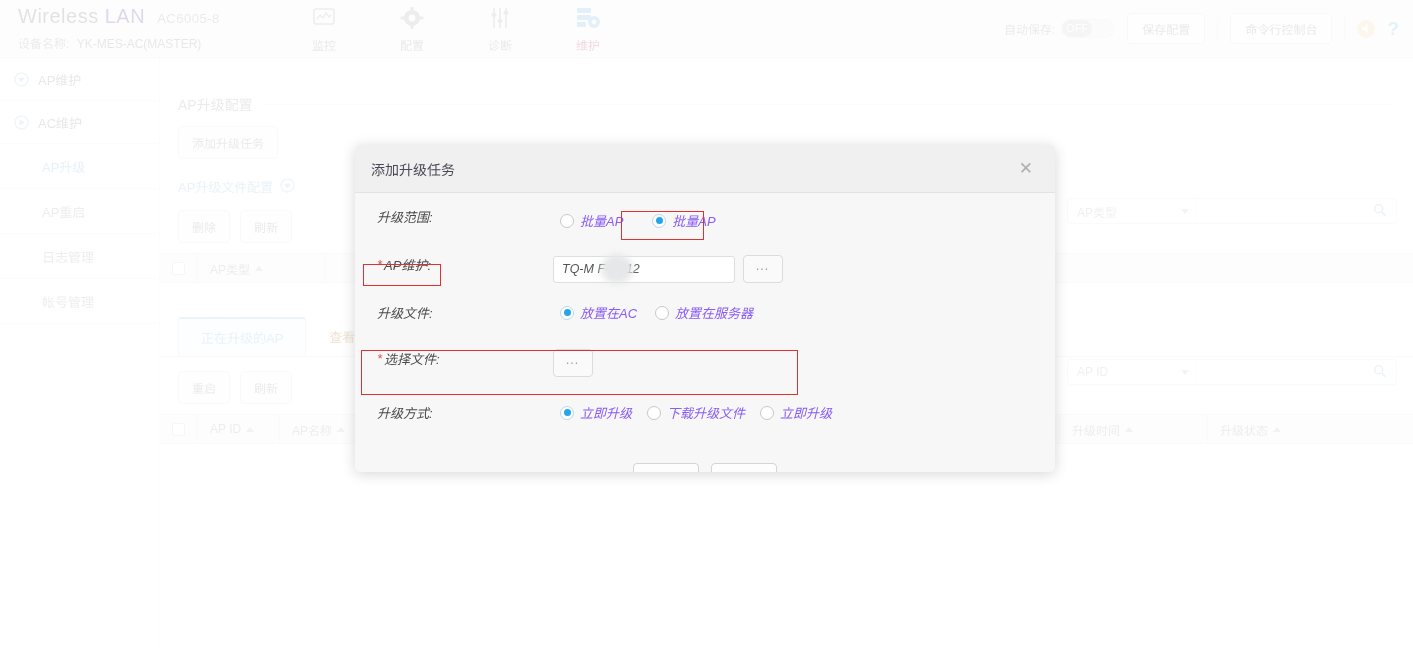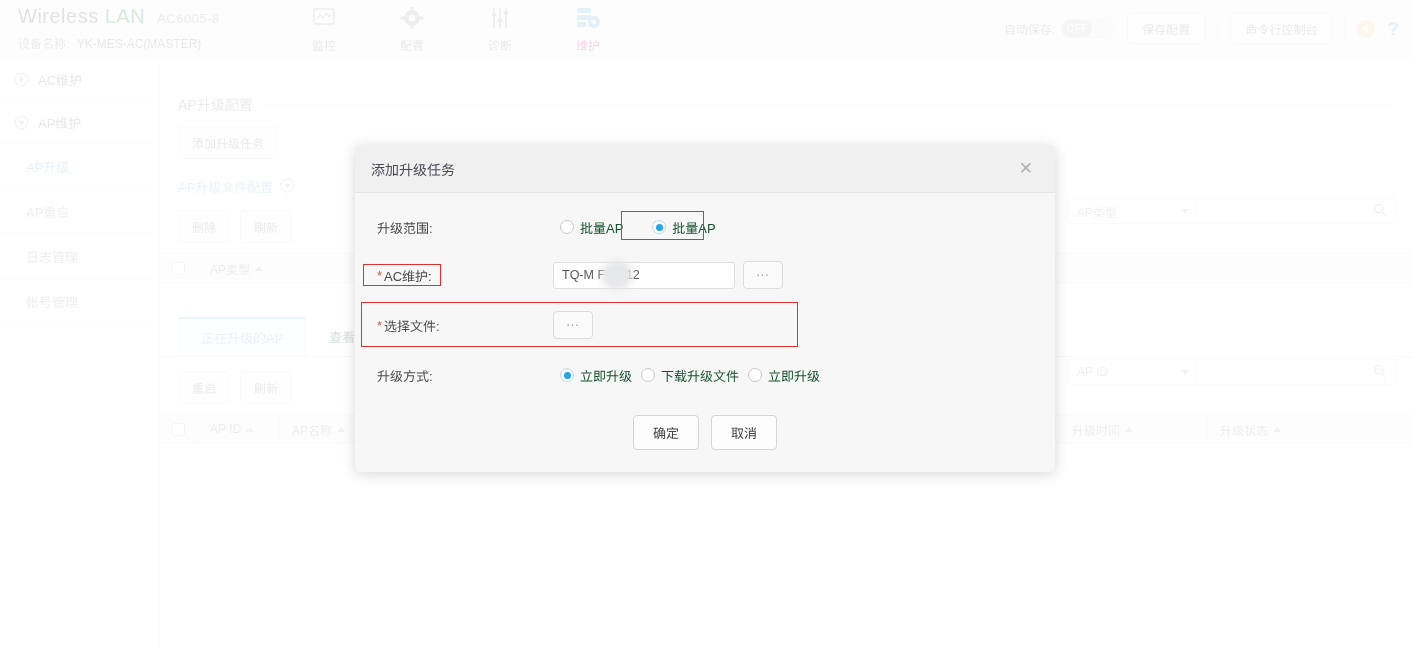--- a/index.html
+++ b/index.html
@@ -22,21 +22,21 @@
   
   .header {
     position: absolute; left: 0; top: 0;
     width: 1413px; height: 58px;
     background: #f4f4f4;
     border-bottom: 1px solid #e2e2e2;
     display: flex; align-items: stretch;
   }
   .brand { padding: 5px 0 0 18px; width: 280px; }
   .brand-line1 { font-size: 20px; color: #5d5d5d; letter-spacing: .5px; }
-  .brand-line1 .lan { color: #15803d; }
+  .brand-line1 .lan { color: #4c1d95; }
   .brand-line1 .model { font-size: 13px; color: #8c8c8c; margin-left: 6px; }
   .brand-line2 { font-size: 12px; color: #8c8c8c; margin-top: 6px; }
   .brand-line2 .devname { color: #7a7a7a; margin-left: 4px; }
 
   .navtabs { display: flex; align-items: flex-start; gap: 0; padding-top: 4px; }
   .navtab {
     width: 88px; text-align: center;
     font-size: 12px; color: #7d7d7d;
     cursor: pointer; padding-top: 2px;
   }
@@ -79,21 +79,21 @@
     background: #fbfbfb; border-right: 1px solid #ececec;
   }
   .side-item {
     height: 43px; display: flex; align-items: center;
     padding-left: 14px; font-size: 13px; color: #7a7a7a;
     border-bottom: 1px solid #efefef; cursor: pointer;
   }
   .side-item .arrow { margin-right: 9px; display: flex; }
   .side-sub {
     height: 45px; display: flex; align-items: center;
-    padding-left: 26px; font-size: 13px; color: #9a9a9a;
+    padding-left: 42px; font-size: 13px; color: #9a9a9a;
     border-bottom: 1px solid #efefef; cursor: pointer;
   }
   .side-sub.active { color: #6fb2e0; }
 
   
   .content { position: absolute; left: 160px; top: 58px; width: 1253px; height: 590px; }
   .sec-title {
     font-size: 14px; color: #8d8d8d; padding: 36px 0 0 18px;
     display: flex; align-items: center; gap: 10px;
   }
@@ -123,21 +123,21 @@
   .tablehead {
     display: flex; align-items: center; height: 30px;
     background: #f0f0f0; border-top: 1px solid #e4e4e4; border-bottom: 1px solid #e4e4e4;
     font-size: 12px; color: #999; margin-top: 10px;
   }
   .th { padding: 0 12px; border-right: 1px solid #e4e4e4; height: 100%; display: flex; align-items: center; gap: 5px; }
   .chkbox { width: 13px; height: 13px; border: 1px solid #c9c9c9; background: #fff; border-radius: 2px; }
   .sortcar { border-left: 4px solid transparent; border-right: 4px solid transparent; border-bottom: 5px solid #b5b5b5; }
   .tabs { display: flex; padding-left: 18px; margin-top: 34px; border-bottom: 1px solid #dcdcdc; }
   .tab {
-    padding: 9px 22px; font-size: 13px; color: #14532d; cursor: pointer;
+    padding: 9px 22px; font-size: 13px; color: #a16207; cursor: pointer;
     border: 1px solid transparent; border-bottom: none;
   }
   .tab.active {
     color: #79b4e1; background: #f3f8fc;
     border-color: #cfe3f2; border-top: 2px solid #8ec2e8;
     border-radius: 3px 3px 0 0;
   }
 
   
   .overlay { position: absolute; inset: 0; background: rgba(255,255,255,0.0); }
@@ -152,28 +152,28 @@
     height: 48px; background: #f0f0f0;
     border-bottom: 1px solid #e3e3e3;
     display: flex; align-items: center; padding: 0 16px;
   }
   .modal-title { font-size: 14px; color: #4a4a57; }
   .modal-close {
     margin-left: auto; color: #b0b0b0; font-size: 17px;
     cursor: pointer; line-height: 1; padding: 4px 6px;
   }
   .modal-body { padding: 14px 0 0 0; position: relative; }
-  .frow { display: flex; align-items: center; min-height: 40px; position: relative; }
+  .frow { display: flex; align-items: flex-start; min-height: 40px; position: relative; font-style: italic; }
   .flabel {
     width: 205px; padding-left: 22px; font-size: 13px; color: #4a4a4a;
     display: flex; align-items: center;
   }
   .req { color: #d9534f; margin-right: 2px; }
   .fctl { display: flex; align-items: center; gap: 8px; }
-  .radio-wrap { display: flex; align-items: center; gap: 6px; font-size: 13px; color: #14532d; cursor: pointer; }
+  .radio-wrap { display: flex; align-items: center; gap: 6px; font-size: 13px; color: #8b5cf6; cursor: pointer; }
   .radio {
     width: 14px; height: 14px; border-radius: 50%;
     border: 1px solid #c8c8c8; background: #fff;
     display: flex; align-items: center; justify-content: center;
   }
   .radio.on { border-color: #b9d8ee; }
   .radio.on::after { content: ""; width: 7px; height: 7px; border-radius: 50%; background: #26a4e8; }
   .tinput {
     width: 182px; height: 27px; border: 1px solid #dedede; border-radius: 3px;
     background: #fff; font-size: 12.5px; color: #555;
@@ -296,33 +296,33 @@
         </span>
         <span class="qmark">?</span>
       </div>
     </div>
 
     <div class="sidebar">
       <div class="side-item">
         <span class="arrow">
           <svg width="15" height="15" viewBox="0 0 16 16">
               <circle cx="8" cy="8" r="7" fill="none" stroke="#8cc0e4" stroke-width="1.2"></circle>
+              <polygon points="4.5,6 11.5,6 8,11" fill="#8cc0e4"></polygon>
+            </svg>
+        </span>
+        <span>AP维护</span>
+      </div>
+      <div class="side-item">
+        <span class="arrow">
+          <svg width="15" height="15" viewBox="0 0 16 16">
+              <circle cx="8" cy="8" r="7" fill="none" stroke="#8cc0e4" stroke-width="1.2"></circle>
               <polygon points="6,4.5 11,8 6,11.5" fill="#8cc0e4"></polygon>
             </svg>
         </span>
         <span>AC维护</span>
-      </div>
-      <div class="side-item">
-        <span class="arrow">
-          <svg width="15" height="15" viewBox="0 0 16 16">
-              <circle cx="8" cy="8" r="7" fill="none" stroke="#8cc0e4" stroke-width="1.2"></circle>
-              <polygon points="4.5,6 11.5,6 8,11" fill="#8cc0e4"></polygon>
-            </svg>
-        </span>
-        <span>AP维护</span>
       </div>
       <div class="side-sub active">
         <span>AP升级</span>
       </div>
       <div class="side-sub">
         <span>AP重启</span>
       </div>
       <div class="side-sub">
         <span>日志管理</span>
       </div>
@@ -453,47 +453,62 @@
             <span class="radio on"></span>
             <span>批量AP</span>
           </span>
         </div>
         <div class="redbox" style="left:266px; top:4px; width:83px; height:29px;"></div>
       </div>
 
       <div class="frow" style="margin-top:8px;">
         <div class="flabel">
           <span class="req">*</span>
-          <span>AC维护:</span>
+          <span>AP维护:</span>
         </div>
         <div class="fctl" style="margin-left:-7px; position:relative;">
           <span class="tinput">TQ-M    F-AP12</span>
           <span class="blurdot" style="left:48px; top:-1px;"></span>
           <span class="dots-btn">...</span>
         </div>
         <div class="redbox" style="left:8px; top:9px; width:78px; height:22px;"></div>
       </div>
 
+      <div class="frow" style="margin-top:8px;">
+        <div class="flabel">
+          <span>升级文件:</span>
+        </div>
+        <div class="fctl" style="gap:18px;">
+          <span class="radio-wrap">
+            <span class="radio on"></span>
+            <span>放置在AC</span>
+          </span>
+          <span class="radio-wrap">
+            <span class="radio"></span>
+            <span>放置在服务器</span>
+          </span>
+        </div>
+      </div>
 
       <div class="frow" style="margin-top:6px; height:48px;">
         <div class="flabel">
           <span class="req">*</span>
           <span>选择文件:</span>
         </div>
         <div class="fctl" style="margin-left:-7px;">
           <span class="dots-btn">...</span>
         </div>
         <div class="redbox" style="left:6px; top:1px; width:437px; height:45px;"></div>
       </div>
 
       <div class="frow" style="margin-top:6px;">
         <div class="flabel">
           <span>升级方式:</span>
         </div>
-        <div class="fctl" style="gap:9px;">
+        <div class="fctl" style="gap:15px;">
           <span class="radio-wrap">
             <span class="radio on"></span>
             <span>立即升级</span>
           </span>
           <span class="radio-wrap">
             <span class="radio"></span>
             <span>下载升级文件</span>
           </span>
           <span class="radio-wrap">
             <span class="radio"></span>

